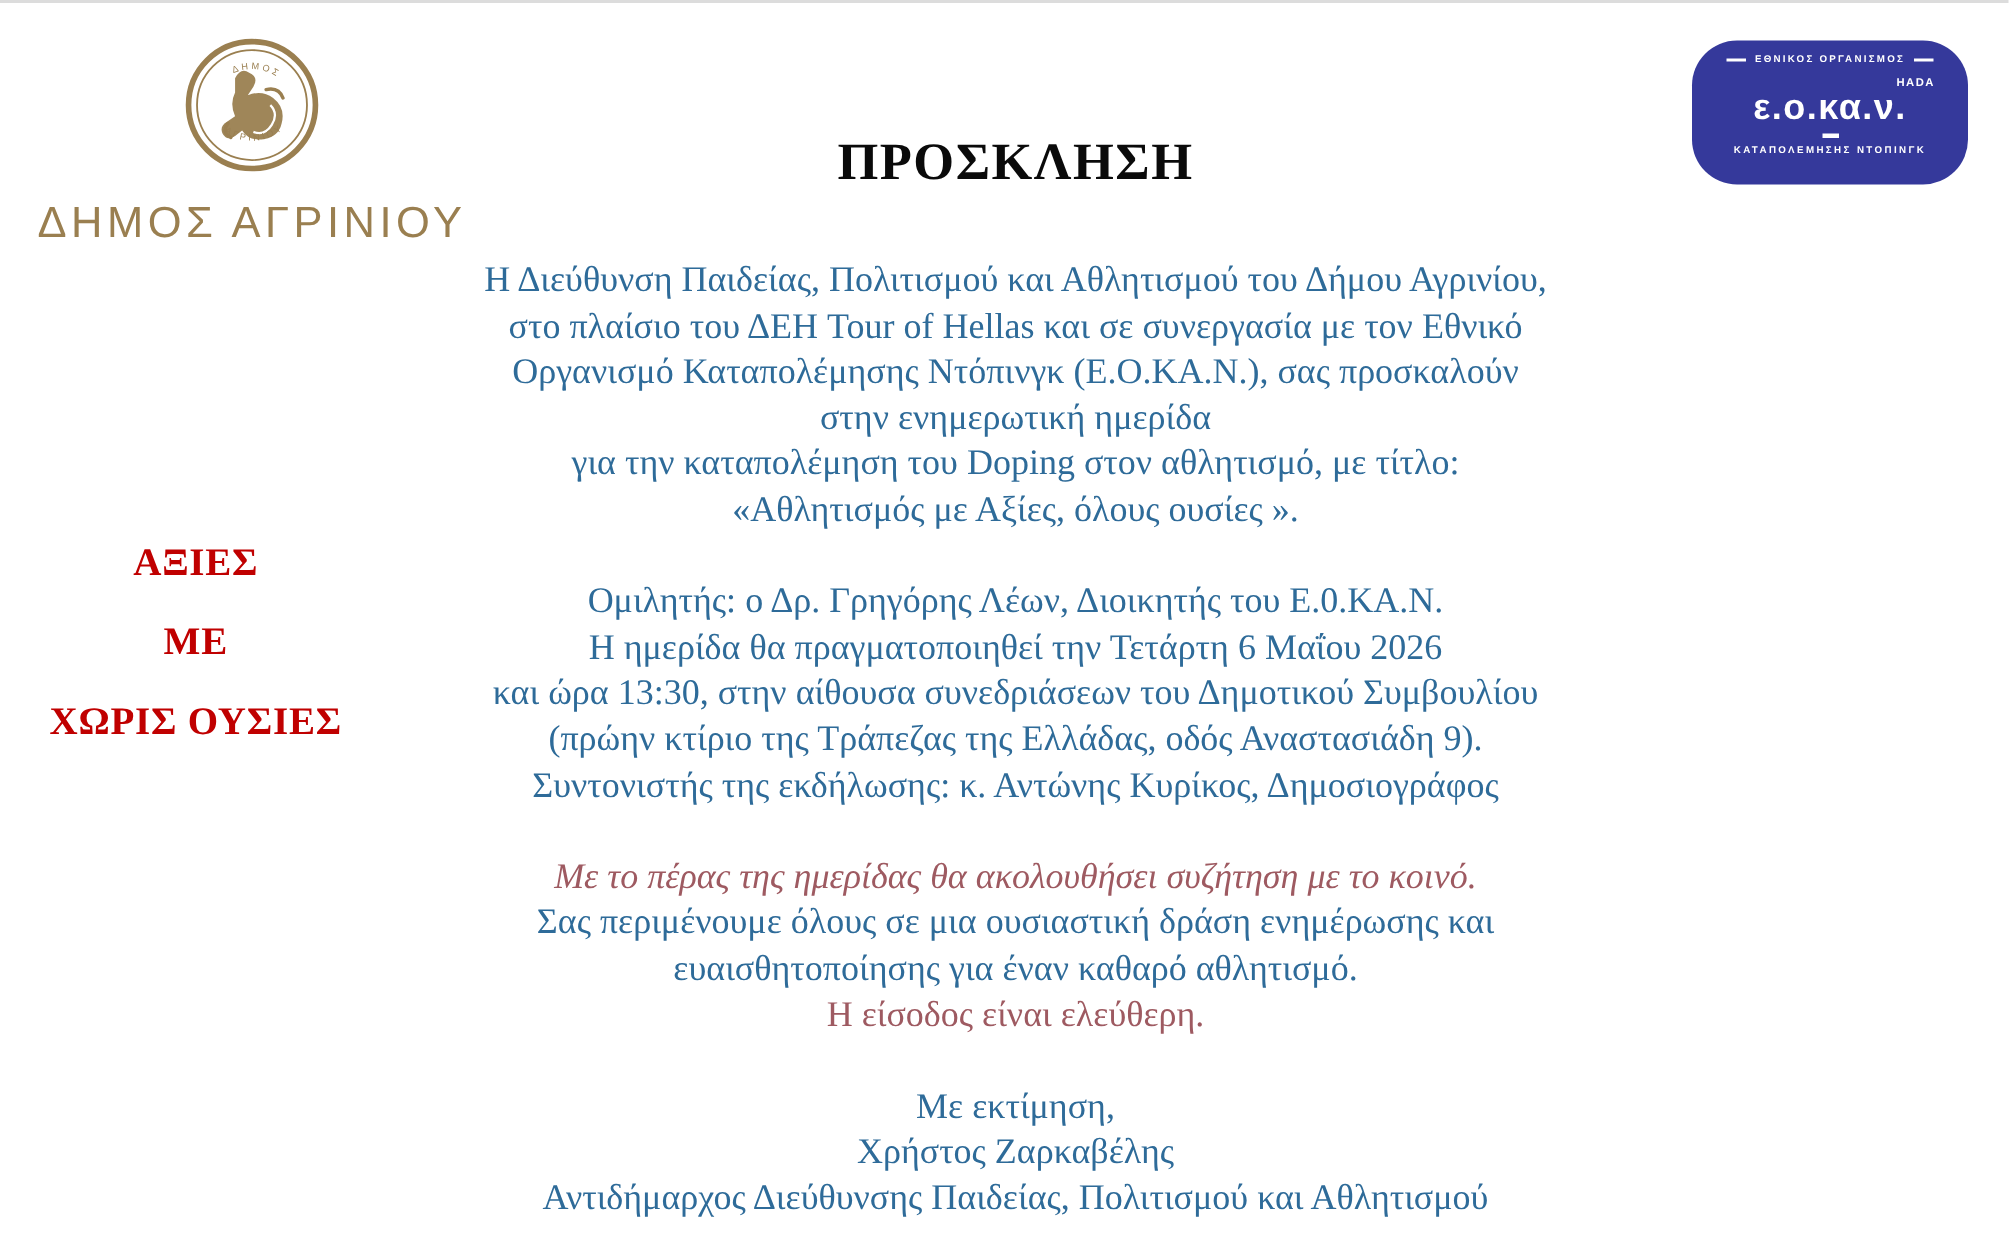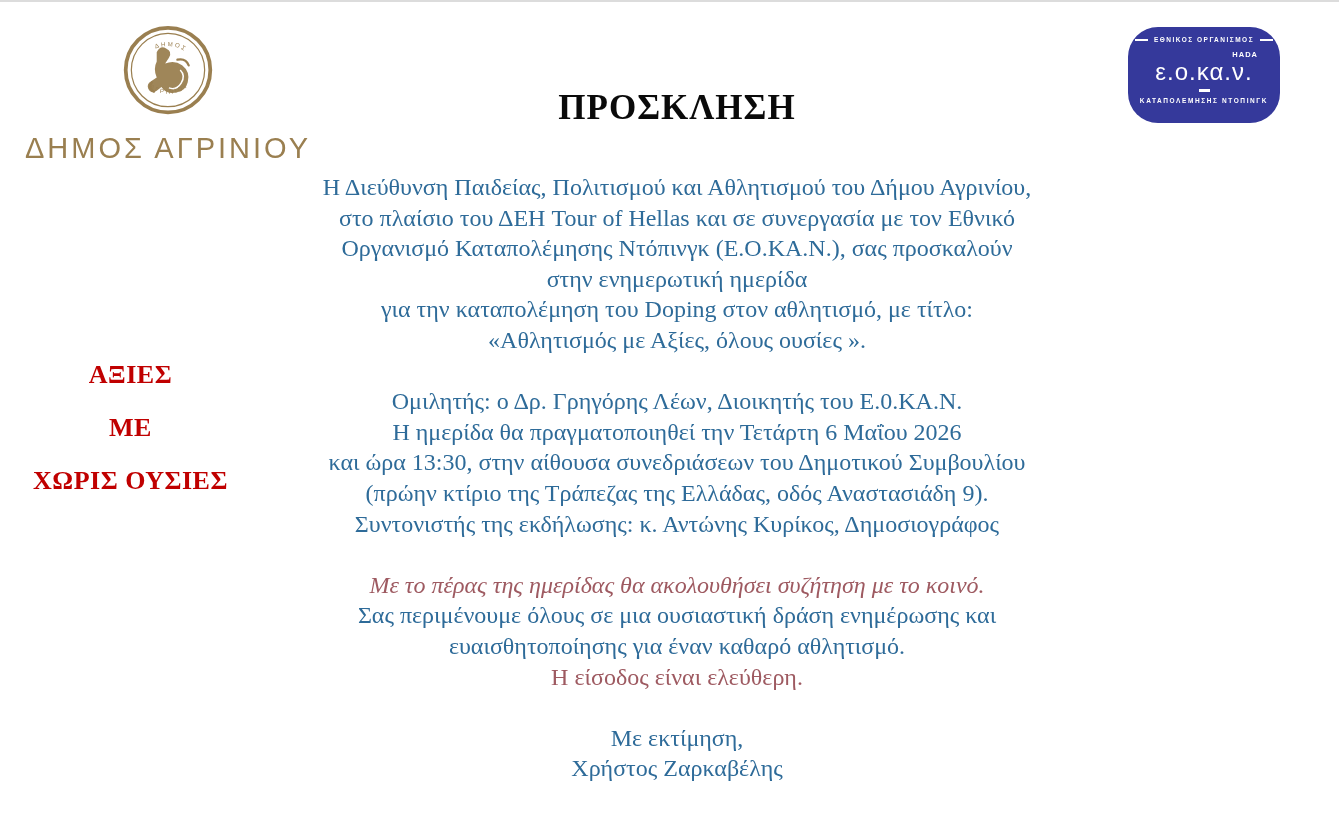--- a/index.html
+++ b/index.html
@@ -26,39 +26,39 @@
     font-weight: 400;
     font-size: 29px;
     letter-spacing: 3px;
     color: #9a7f50;
     white-space: nowrap;
   }
 
   
   .eokan {
     position: absolute; left: 1128px; top: 27px;
-    width: 152px; height: 96px;
+    width: 184px; height: 96px;
     background: #35399b;
     border-radius: 30px;
     color: #ffffff;
     font-family: "Liberation Sans", sans-serif;
     display: flex; flex-direction: column; align-items: center;
     padding-top: 9px;
   }
   .eokan-toprow {
     display: flex; align-items: center; gap: 6px;
     font-size: 6.5px; letter-spacing: 1.5px; font-weight: bold;
   }
   .eokan-dash { width: 13px; height: 2px; background: #ffffff; }
   .eokan-hada {
     align-self: flex-end; margin-right: 22px; margin-top: 7px;
     font-size: 7.5px; font-weight: bold; letter-spacing: 1px;
   }
   .eokan-acronym {
-    font-size: 24px; font-weight: normal; letter-spacing: 1px;
+    font-size: 24px; font-weight: bold; letter-spacing: 1px;
     line-height: 24px; margin-top: 1px;
   }
   .eokan-middash { width: 11px; height: 3px; background: #ffffff; margin-top: 5px; }
   .eokan-bottom {
     margin-top: 5px; font-size: 6.5px; font-weight: bold; letter-spacing: 1.6px;
   }
 
   
   .doc-title {
     position: absolute; left: 277px; top: 88px; width: 800px;
@@ -152,13 +152,14 @@
   <div class="line">(πρώην κτίριο της Τράπεζας της Ελλάδας, οδός Αναστασιάδη 9).</div>
   <div class="line">Συντονιστής της εκδήλωσης: κ. Αντώνης Κυρίκος, Δημοσιογράφος</div>
   <div class="blank"></div>
   <div class="line maroon italic">Με το πέρας της ημερίδας θα ακολουθήσει συζήτηση με το κοινό.</div>
   <div class="line">Σας περιμένουμε όλους σε μια ουσιαστική δράση ενημέρωσης και</div>
   <div class="line">ευαισθητοποίησης για έναν καθαρό αθλητισμό.</div>
   <div class="line maroon">Η είσοδος είναι ελεύθερη.</div>
   <div class="blank"></div>
   <div class="line closing">Με εκτίμηση,</div>
   <div class="line">Χρήστος Ζαρκαβέλης</div>
+  <div class="line">Αντιδήμαρχος Διεύθυνσης Παιδείας, Πολιτισμού και Αθλητισμού</div>
 </main>
 
 </body></html>

